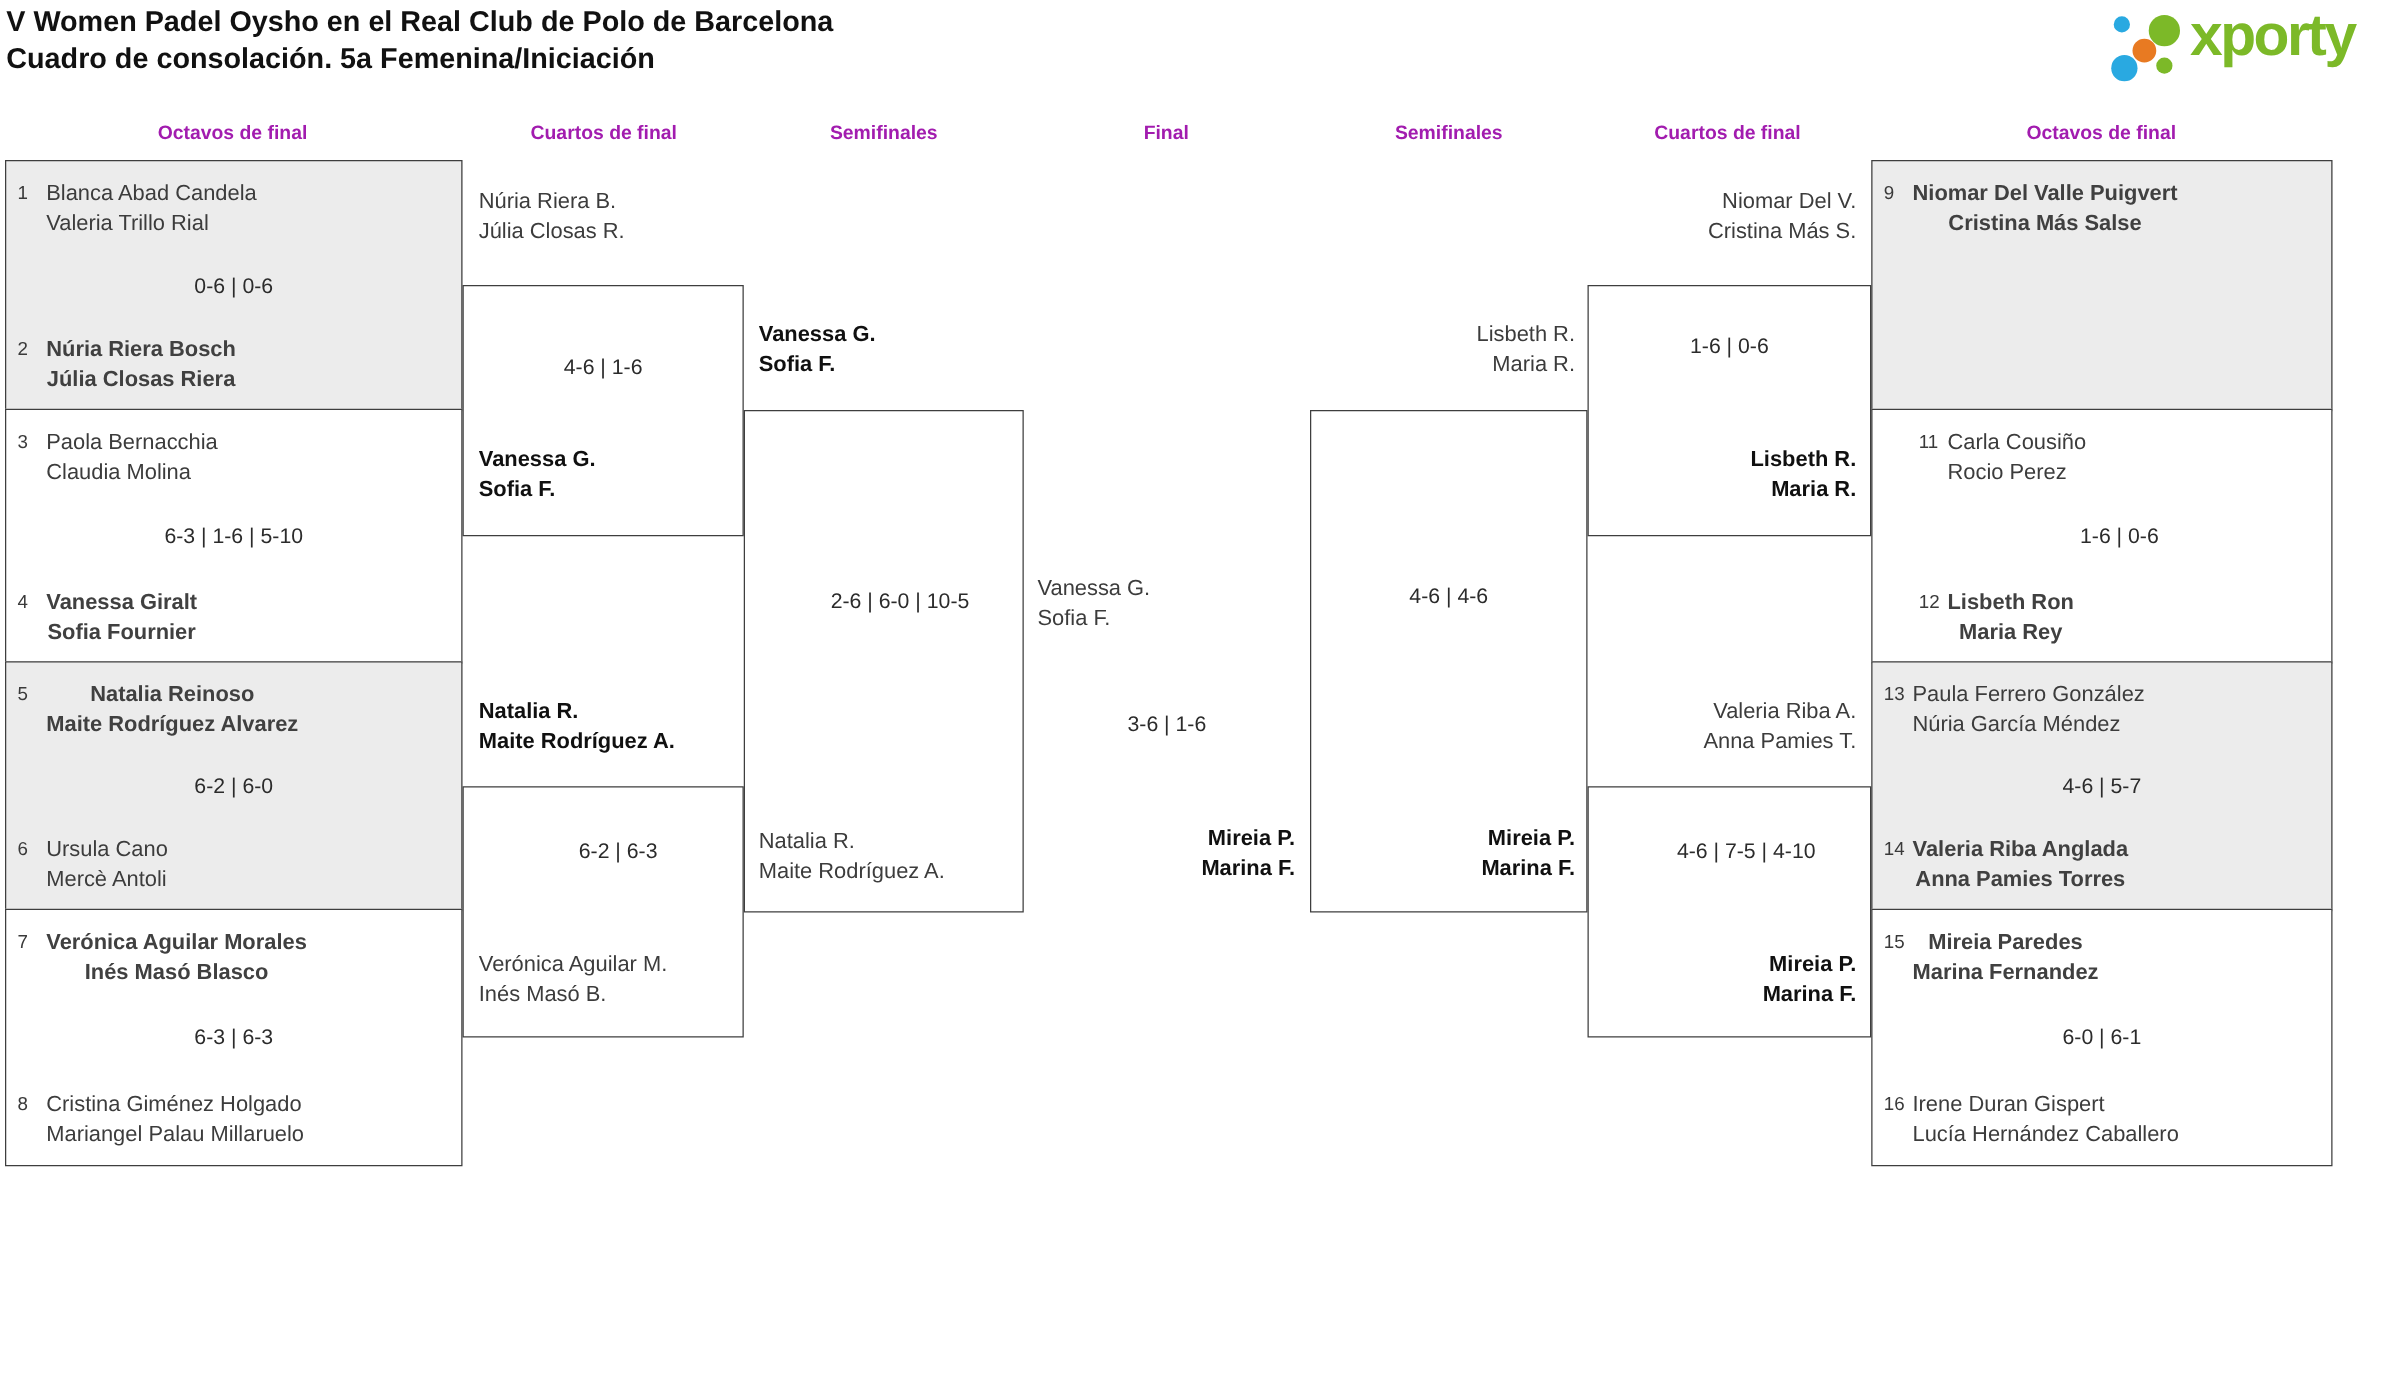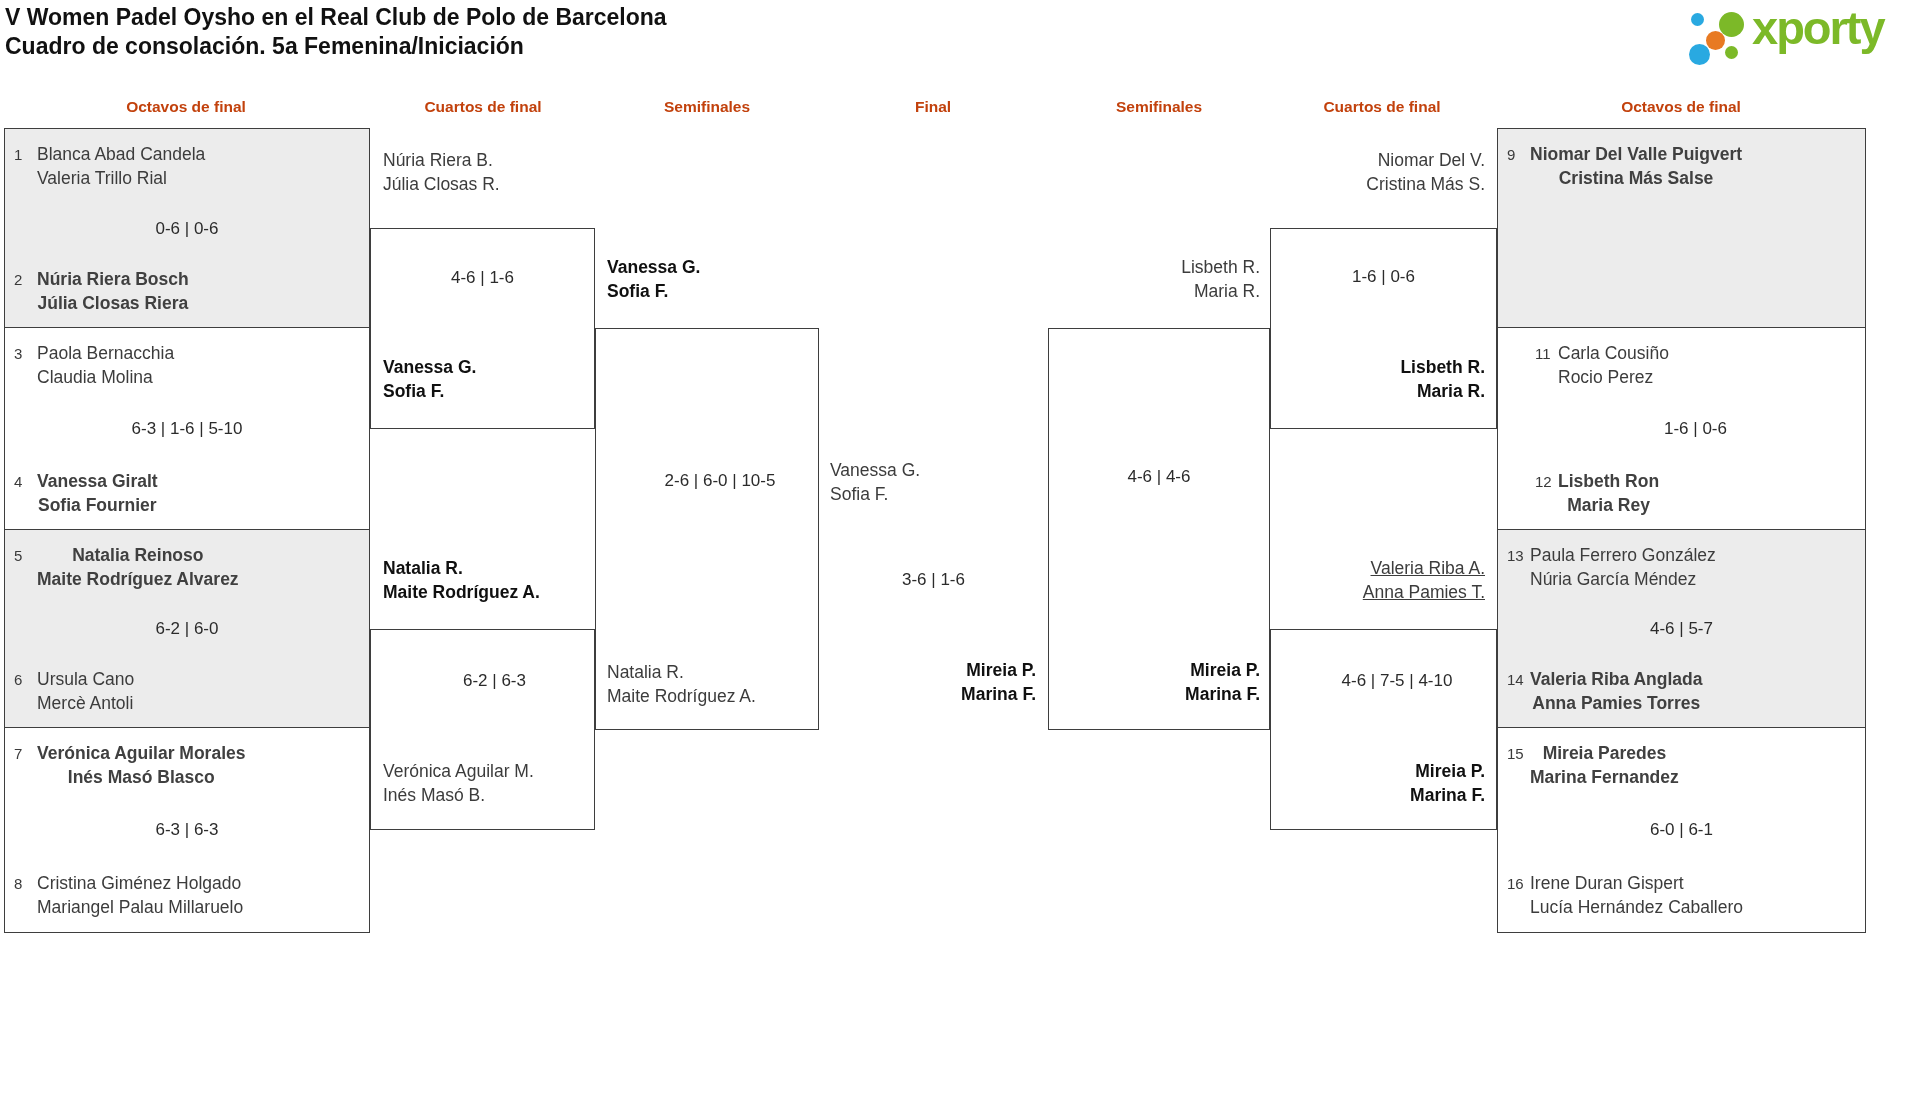--- a/index.html
+++ b/index.html
@@ -1,20 +1,20 @@
 <!DOCTYPE html>
 <html><head>
 <meta charset="utf-8">
 <style>
   html,body{margin:0;padding:0;background:#fff;}
   #stage{position:relative;width:1920px;height:1100px;background:#ffffff;overflow:hidden;
          font-family:"Liberation Sans","DejaVu Sans",sans-serif;}
   .title{position:absolute;left:5px;top:3px;font-size:23px;line-height:29px;font-weight:700;color:#111;}
   .round-header{position:absolute;top:98px;transform:translateX(-50%);font-size:15.5px;font-weight:600;
-                color:#c2410c;white-space:nowrap;text-align:right;}
+                color:#a21caf;white-space:nowrap;text-align:right;}
   
   .of-match{position:absolute;box-sizing:border-box;border:1.5px solid #3e3e3e;background:#fff;
             display:flex;flex-direction:column;justify-content:space-between;padding:13px 0;}
   .of-match.shaded{background:#ececec;}
   .of-row{display:flex;padding:0 9px;}
   .of-seed{flex:none;width:23px;font-size:15px;color:#3a3a3a;padding-top:4px;}
   .of-names{font-size:17.5px;line-height:24px;color:#3c3c3c;white-space:nowrap;}
   .winner .of-names{font-weight:700;color:#404040;text-align:center;}
   .of-score{text-align:center;font-size:17px;color:#2b2b2b;}
   
@@ -197,21 +197,21 @@
   <div class="obox" style="left:370px;top:629px;width:225px;height:201px;"></div>
   <div class="obox" style="left:595px;top:328px;width:224px;height:402px;"></div>
   <div class="obox" style="left:1048px;top:328px;width:222px;height:402px;"></div>
   <div class="obox" style="left:1270px;top:228px;width:227px;height:201px;"></div>
   <div class="obox" style="left:1270px;top:629px;width:227px;height:201px;"></div>
 
   <div class="team" style="left:383px;top:148px;">
     <div>Núria Riera B.</div>
       <div>Júlia Closas R.</div>
   </div>
-  <div class="score-abs" style="left:370px;top:268px;width:225px;">4-6 | 1-6</div>
+  <div class="score-abs" style="left:370px;top:284px;width:225px;">4-6 | 1-6</div>
   <div class="team b" style="left:383px;top:355px;">
     <div>Vanessa G.</div>
       <div>Sofia F.</div>
   </div>
 
   <div class="team b" style="left:383px;top:556px;">
     <div>Natalia R.</div>
       <div>Maite Rodríguez A.</div>
   </div>
   <div class="score-abs" style="left:370px;top:671px;width:225px;padding-left:12px;">6-2 | 6-3</div>
@@ -253,21 +253,21 @@
   <div class="team r" style="right:435px;top:148px;">
     <div>Niomar Del V.</div>
       <div>Cristina Más S.</div>
   </div>
   <div class="score-abs" style="left:1270px;top:267px;width:227px;">1-6 | 0-6</div>
   <div class="team b r" style="right:435px;top:355px;">
     <div>Lisbeth R.</div>
       <div>Maria R.</div>
   </div>
 
-  <div class="team r" style="right:435px;top:556px;text-decoration:underline;">
+  <div class="team r" style="right:435px;top:556px;">
     <div>Valeria Riba A.</div>
       <div>Anna Pamies T.</div>
   </div>
   <div class="score-abs" style="left:1270px;top:671px;width:254px;">4-6 | 7-5 | 4-10</div>
   <div class="team b r" style="right:435px;top:759px;">
     <div>Mireia P.</div>
       <div>Marina F.</div>
   </div>
 
 </div>

